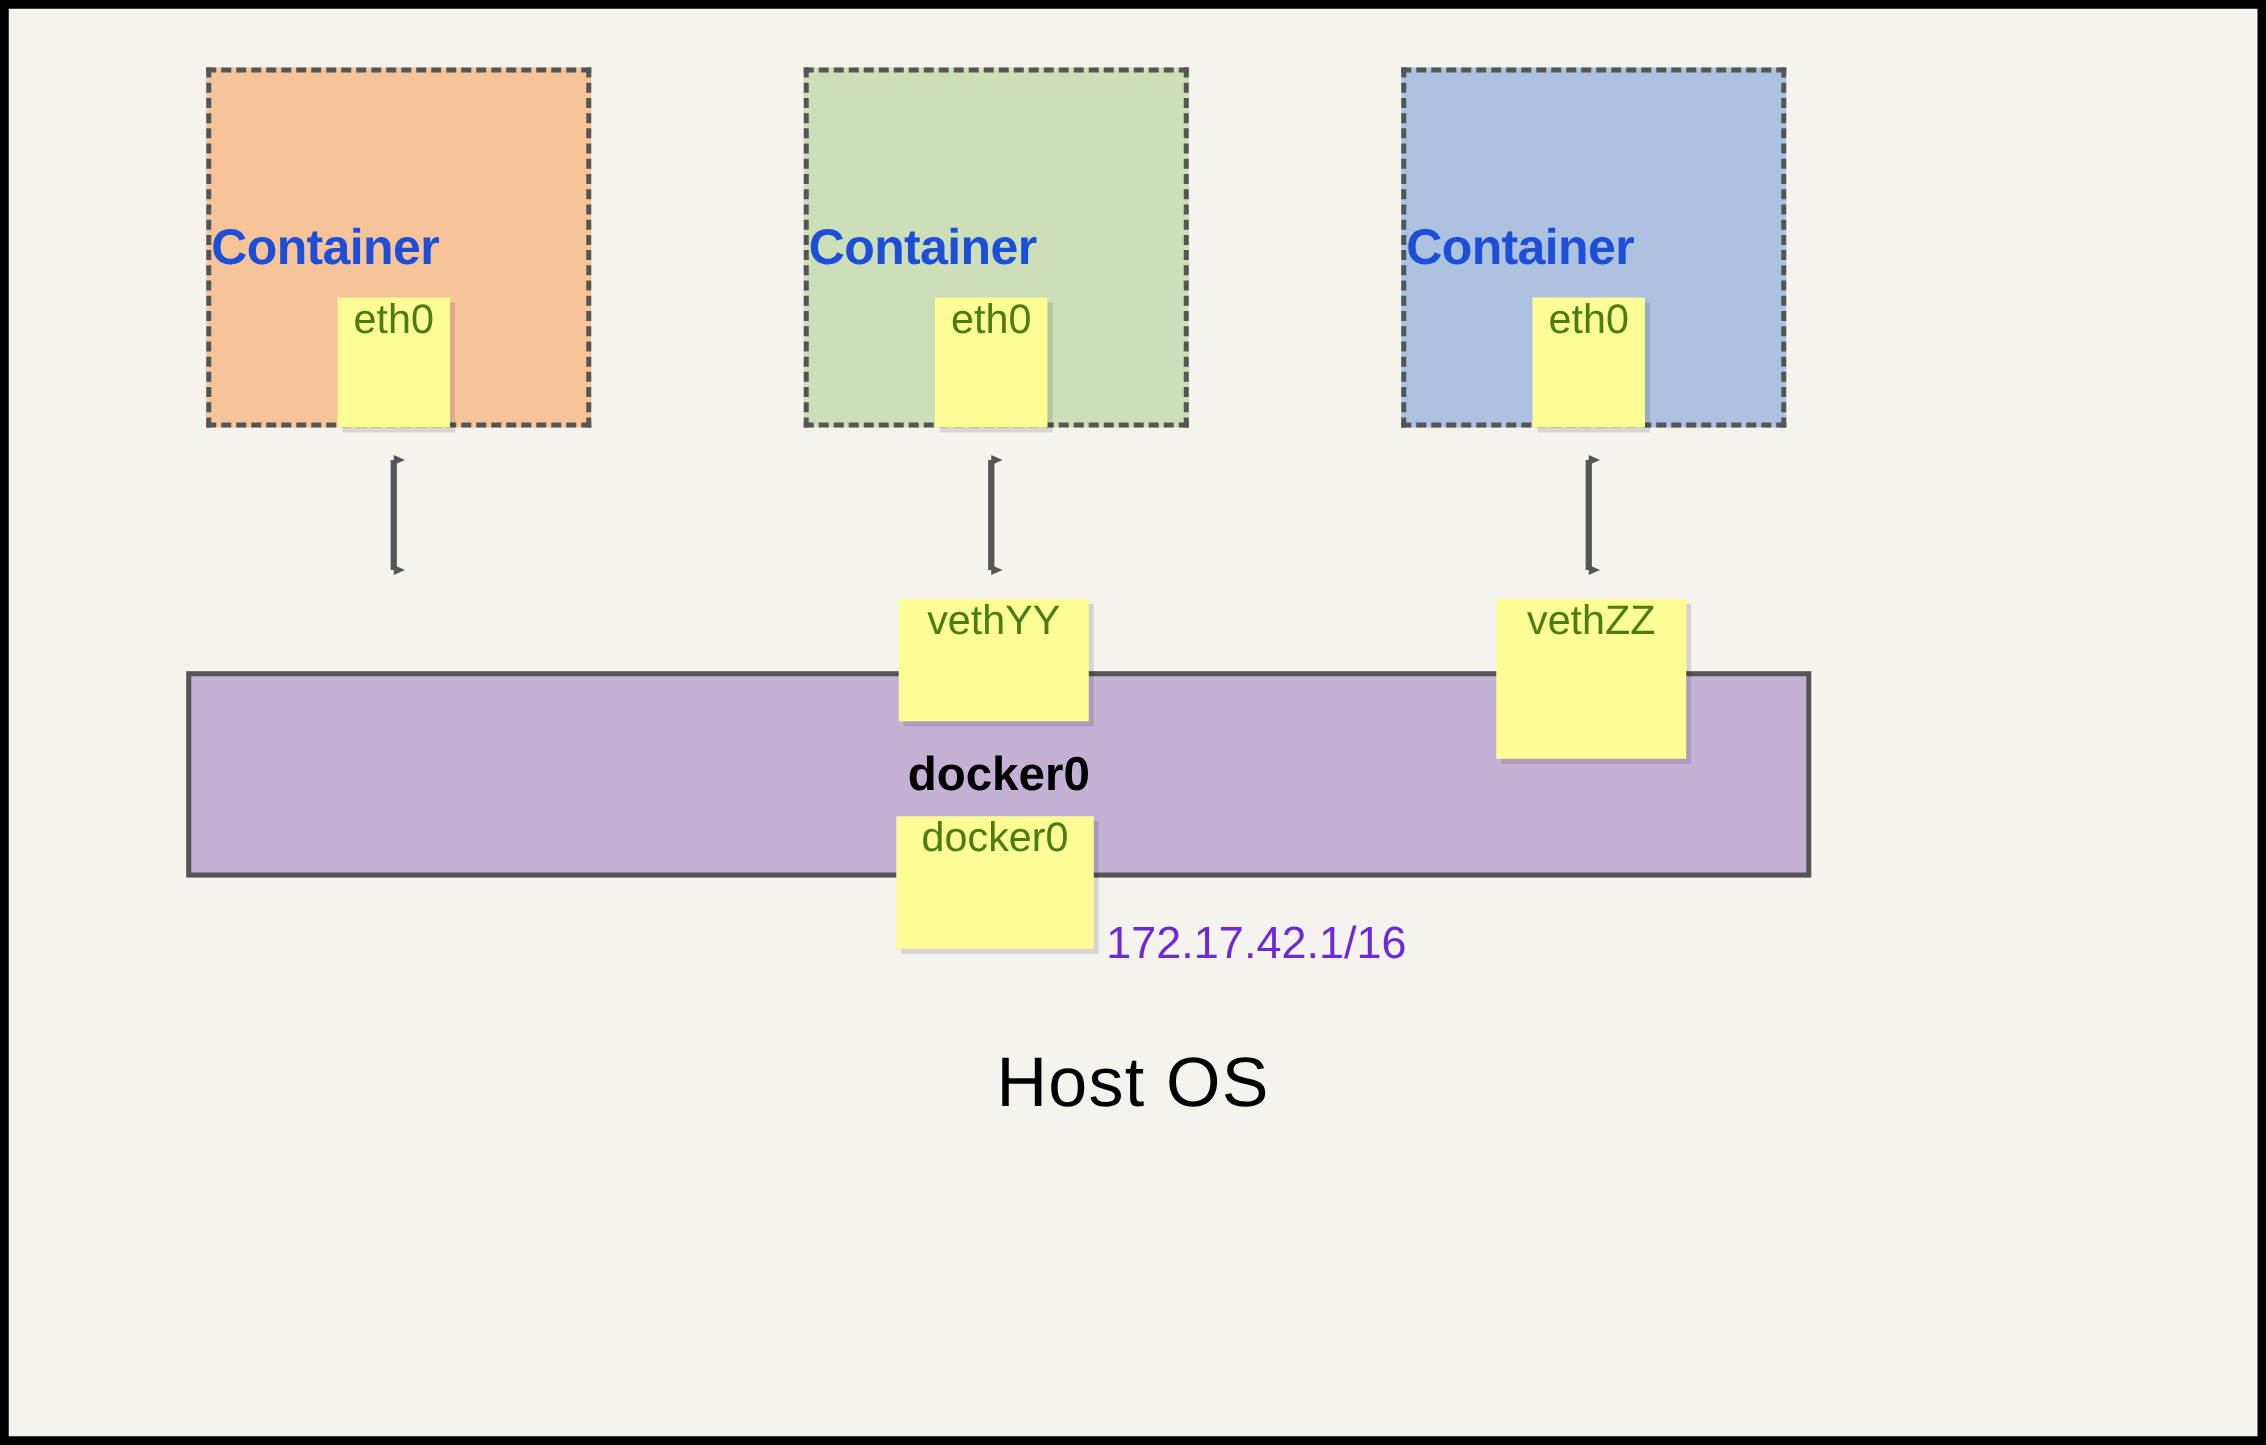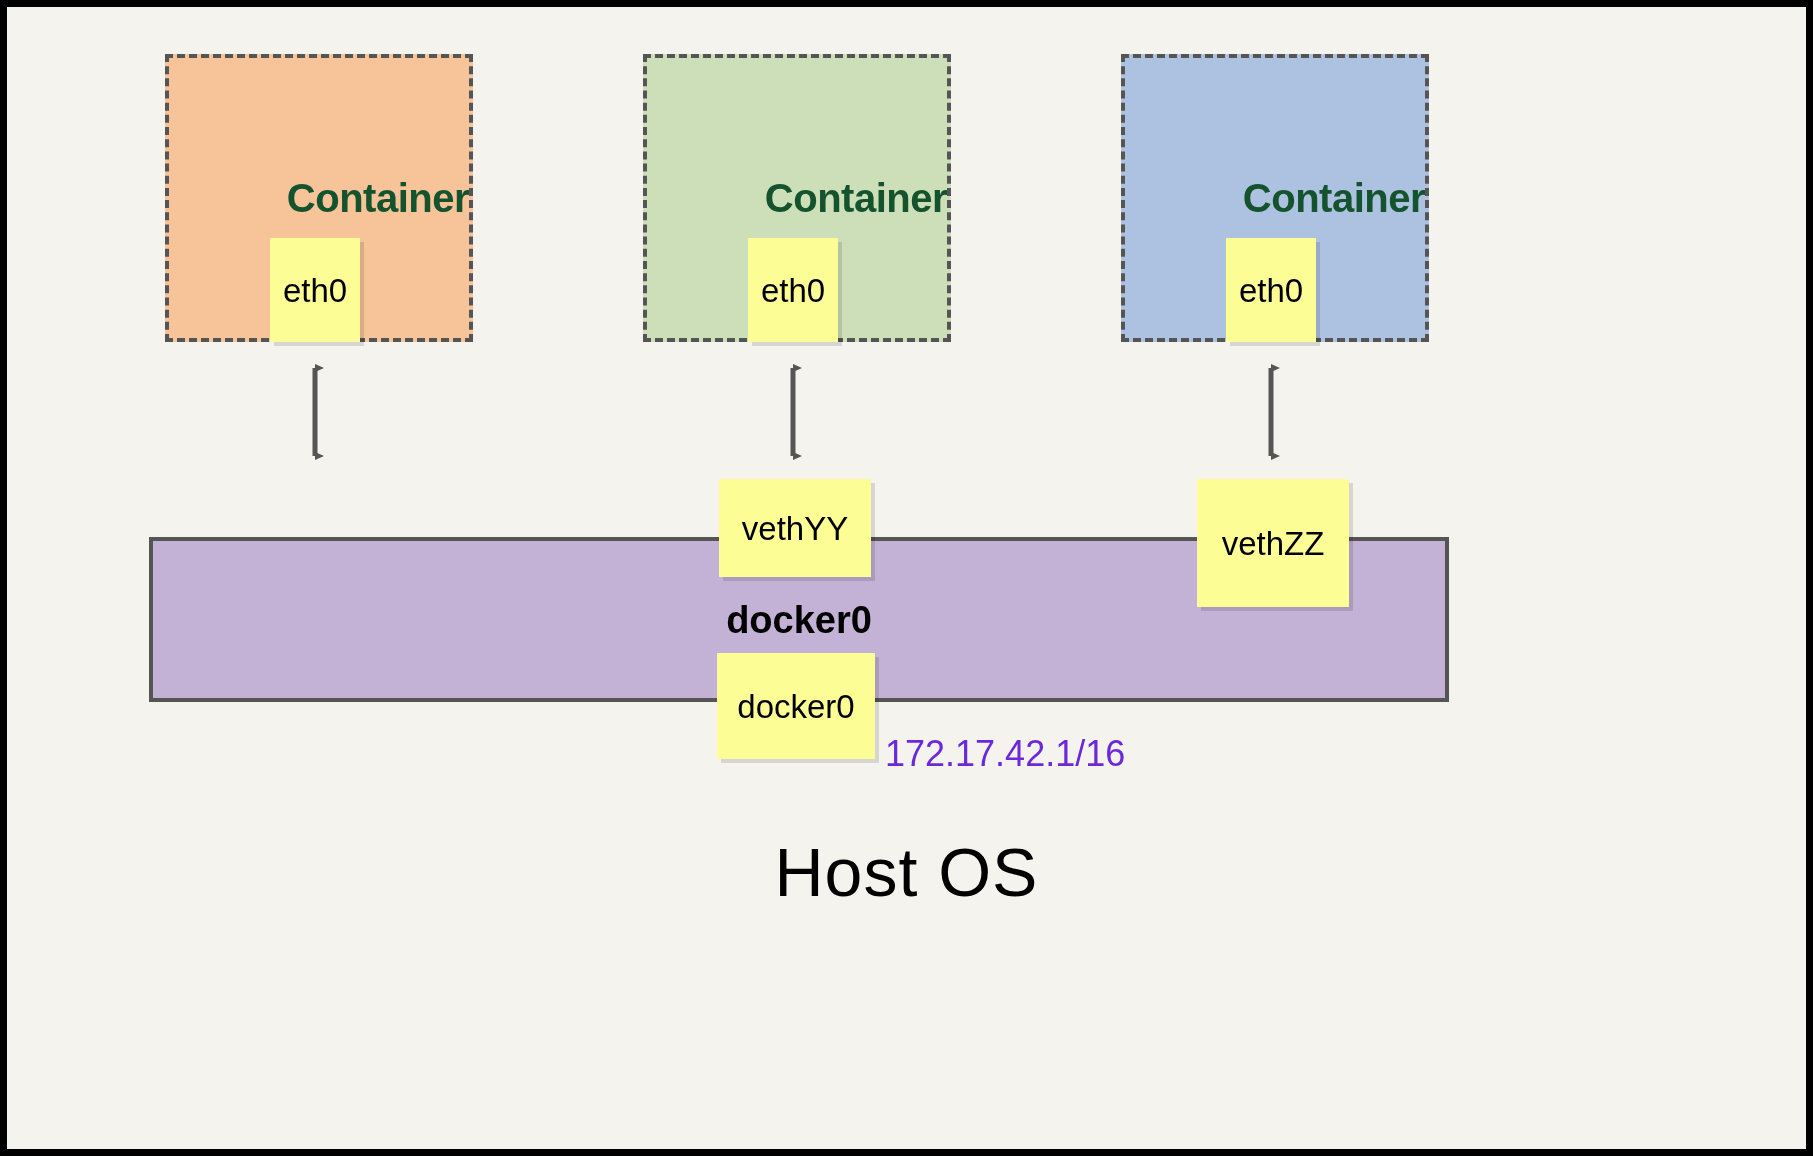--- a/index.html
+++ b/index.html
@@ -23,37 +23,36 @@
   .container-box {
     position: absolute;
     box-sizing: border-box;
     border: 4px dashed #555555;
   }
   .container-title {
     position: absolute;
     left: 0;
     right: 0;
     top: 118px;
-    text-align: right;
+    text-align: left;
     font-size: 40px;
     font-weight: bold;
-    color: #14532d;
+    color: #1d4ed8;
     letter-spacing: -0.5px;
   }
 
   
   .yellow-box {
     position: absolute;
     background: #fdfd96;
     box-sizing: border-box;
     box-shadow: 4px 4px 0 rgba(0,0,0,0.12);
     display: flex;
-    align-items: center;
     justify-content: center;
-    color: #000000;
+    color: #4d7c0f;
     font-size: 33px;
     line-height: 1;
   }
 
   
   #docker0-bar {
     position: absolute;
     background: #c3b2d6;
     border: 4px solid #555555;
     box-sizing: border-box;
@@ -77,21 +76,21 @@
     position: absolute;
     font-size: 36px;
     color: #6d28d9;
     white-space: nowrap;
   }
   #host-os-label {
     position: absolute;
     left: 0;
     right: 0;
     text-align: center;
-    font-size: 68px;
+    font-size: 56px;
     font-weight: 300;
     color: #000000;
     letter-spacing: 1px;
   }
 </style>
 </head>
 <body>
 
 <div id="canvas">
 

